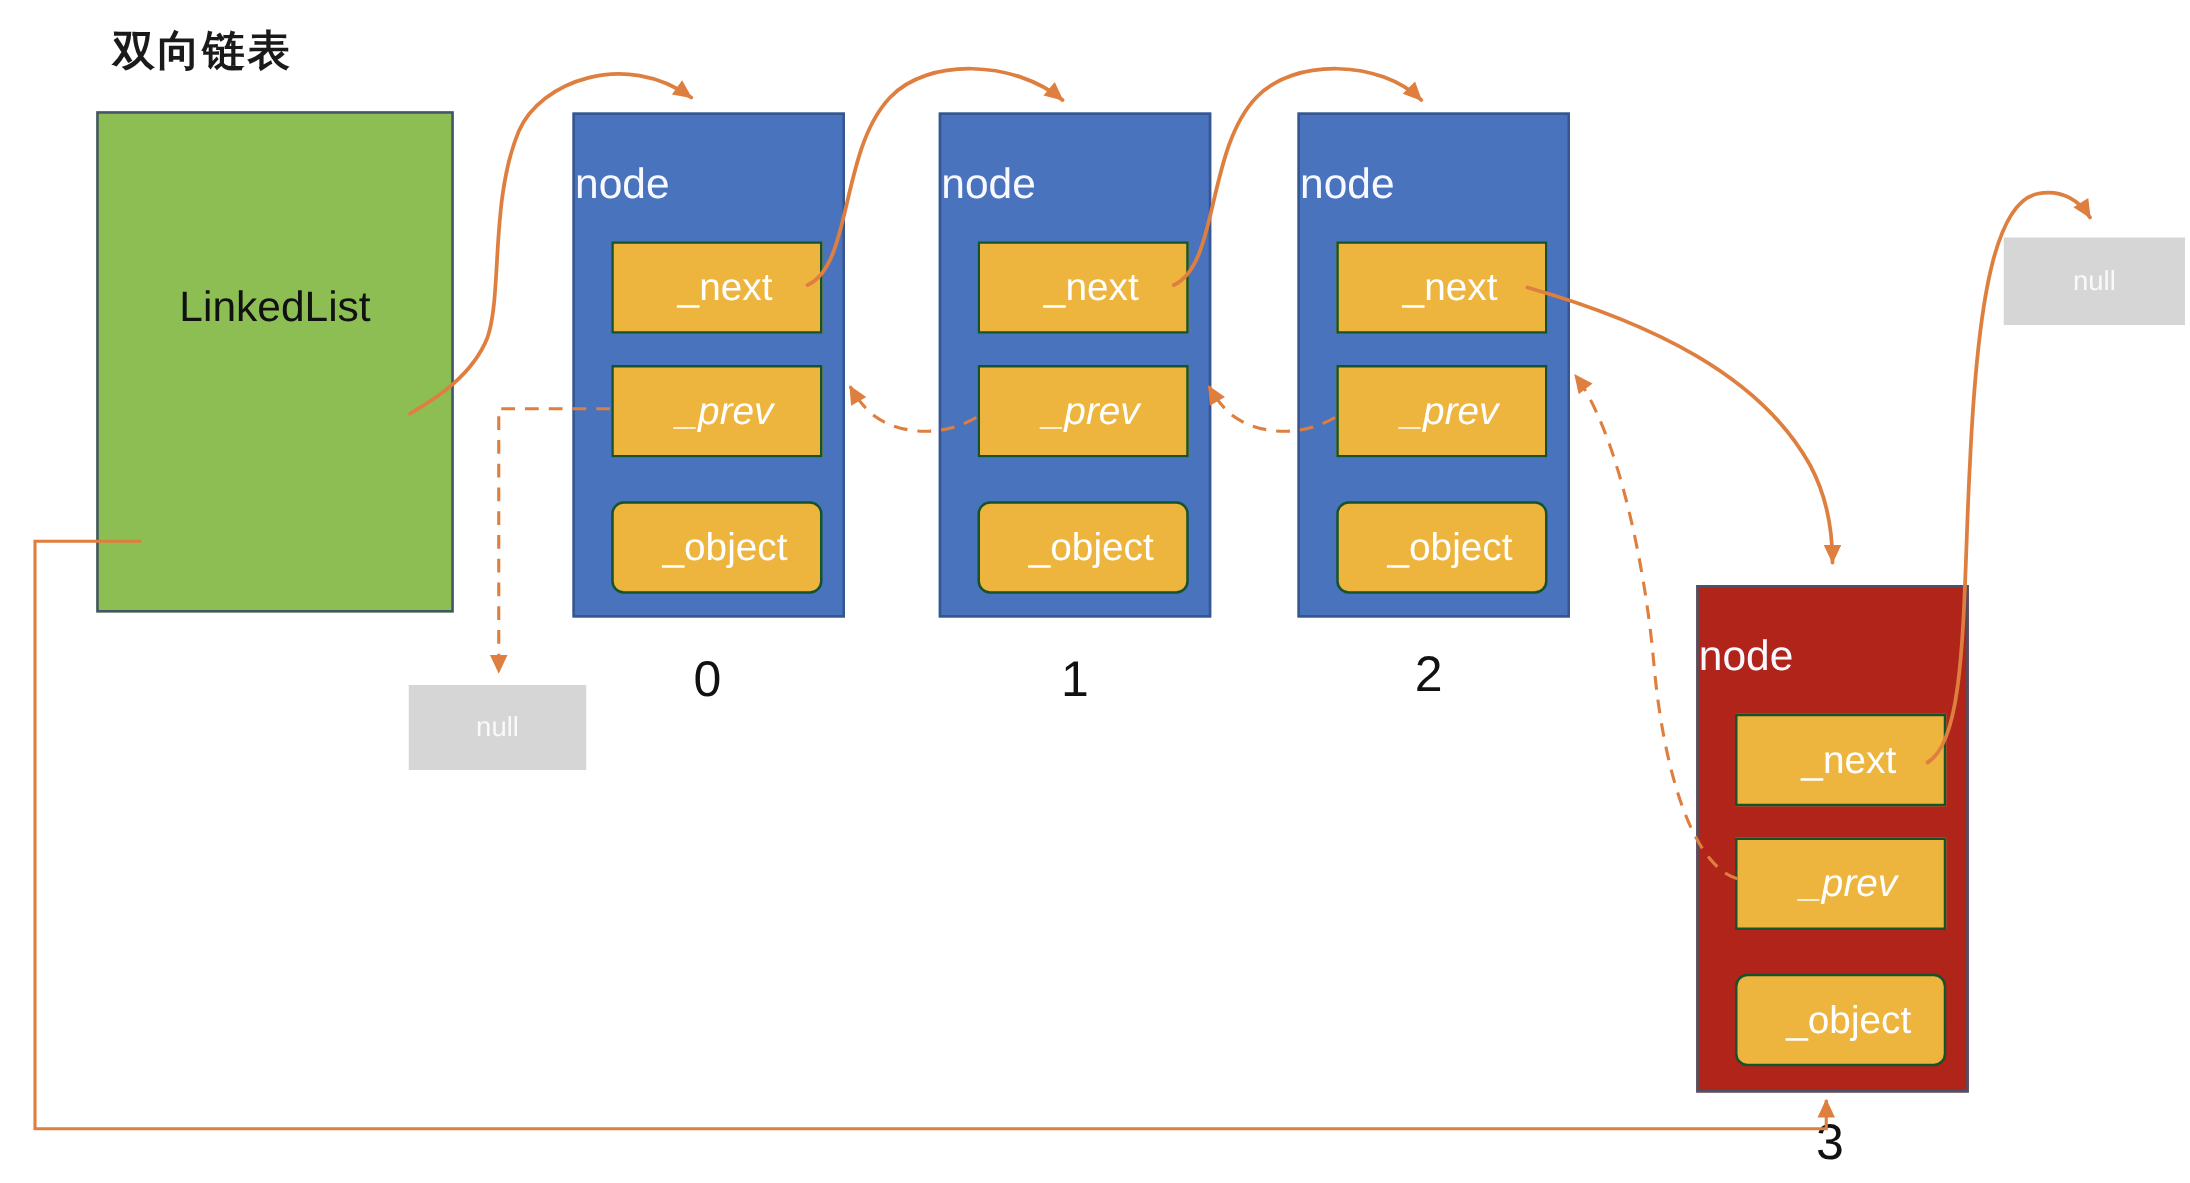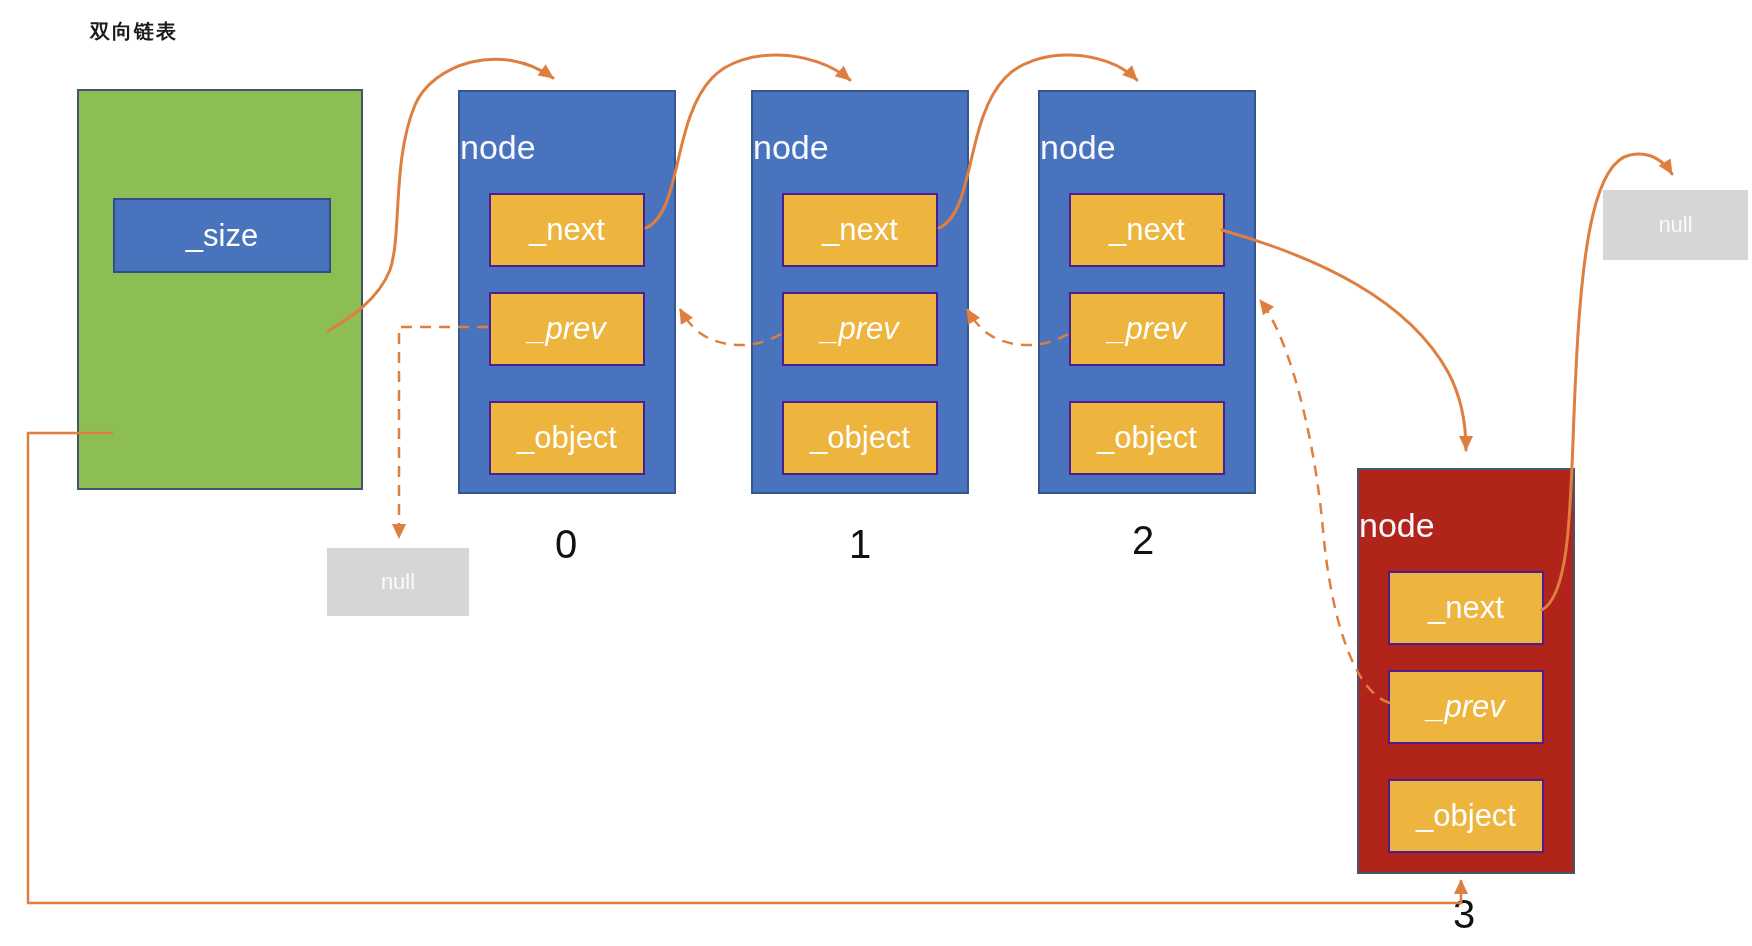--- a/index.html
+++ b/index.html
@@ -5,21 +5,21 @@
   html,body{margin:0;padding:0;background:#ffffff;}
   .canvas{
     position:relative;
     width:1752px;height:946px;
     background:#ffffff;
     font-family:"Liberation Sans","DejaVu Sans",sans-serif;
     overflow:hidden;
   }
   .diagram-title{
     position:absolute;left:90px;top:18px;
-    font-size:20px;font-weight:600;color:#1a1a1a;letter-spacing:2px;
+    font-size:34px;font-weight:600;color:#1a1a1a;letter-spacing:2px;
   }
   .box{position:absolute;box-sizing:border-box;}
   .ll-box{
     left:77px;top:89px;width:286px;height:401px;
     background:#8dbe54;border:2px solid #44546a;
   }
   .ll-title{
     position:absolute;left:0;top:136px;width:100%;
     text-align:center;font-size:34px;color:#111;
   }
@@ -36,48 +36,47 @@
   .node-red{
     top:468px;height:402px;
     background:#b0241a;border:2px solid #44546a;
   }
   .node-title{
     position:absolute;left:0;top:36px;width:100%;
     text-align:left;font-size:34px;color:#f7f9ff;
   }
   .node-field{
     position:absolute;left:29px;width:152px;height:70px;
-    background:#eeb53e;border:2px solid #4c1d95;
+    background:#eeb53e;border:2px solid #14532d;
     display:flex;align-items:center;justify-content:center;
-    font-size:31px;color:#ffffff;
+    font-size:31px;color:#ffffff;padding-left:13px;
   }
   .f-next{top:101px;}
   .f-prev{top:200px;font-style:italic;}
-  .f-object{top:309px;}
+  .f-object{top:309px;border-radius:10px;}
   .null-box{
     position:absolute;background:#d6d6d6;
     display:flex;align-items:center;justify-content:center;
     font-size:22px;color:#fafafa;
   }
   .idx{
     position:absolute;width:60px;
     text-align:center;font-size:40px;color:#111;
   }
   .arrows{position:absolute;left:0;top:0;pointer-events:none;}
 </style>
 </head>
 <body>
 
 <div class="canvas">
 
   <div class="diagram-title">双向链表</div>
 
   <div class="box ll-box">
     <div class="ll-title">LinkedList</div>
-    <div class="ll-field" style="top:107px;">_size</div>
   </div>
 
   <div class="node" style="left:458px;">
     <div class="node-title">node</div>
     <div class="node-field f-next">_next</div>
     <div class="node-field f-prev">_prev</div>
     <div class="node-field f-object">_object</div>
   </div>
 
   <div class="node" style="left:751px;">

